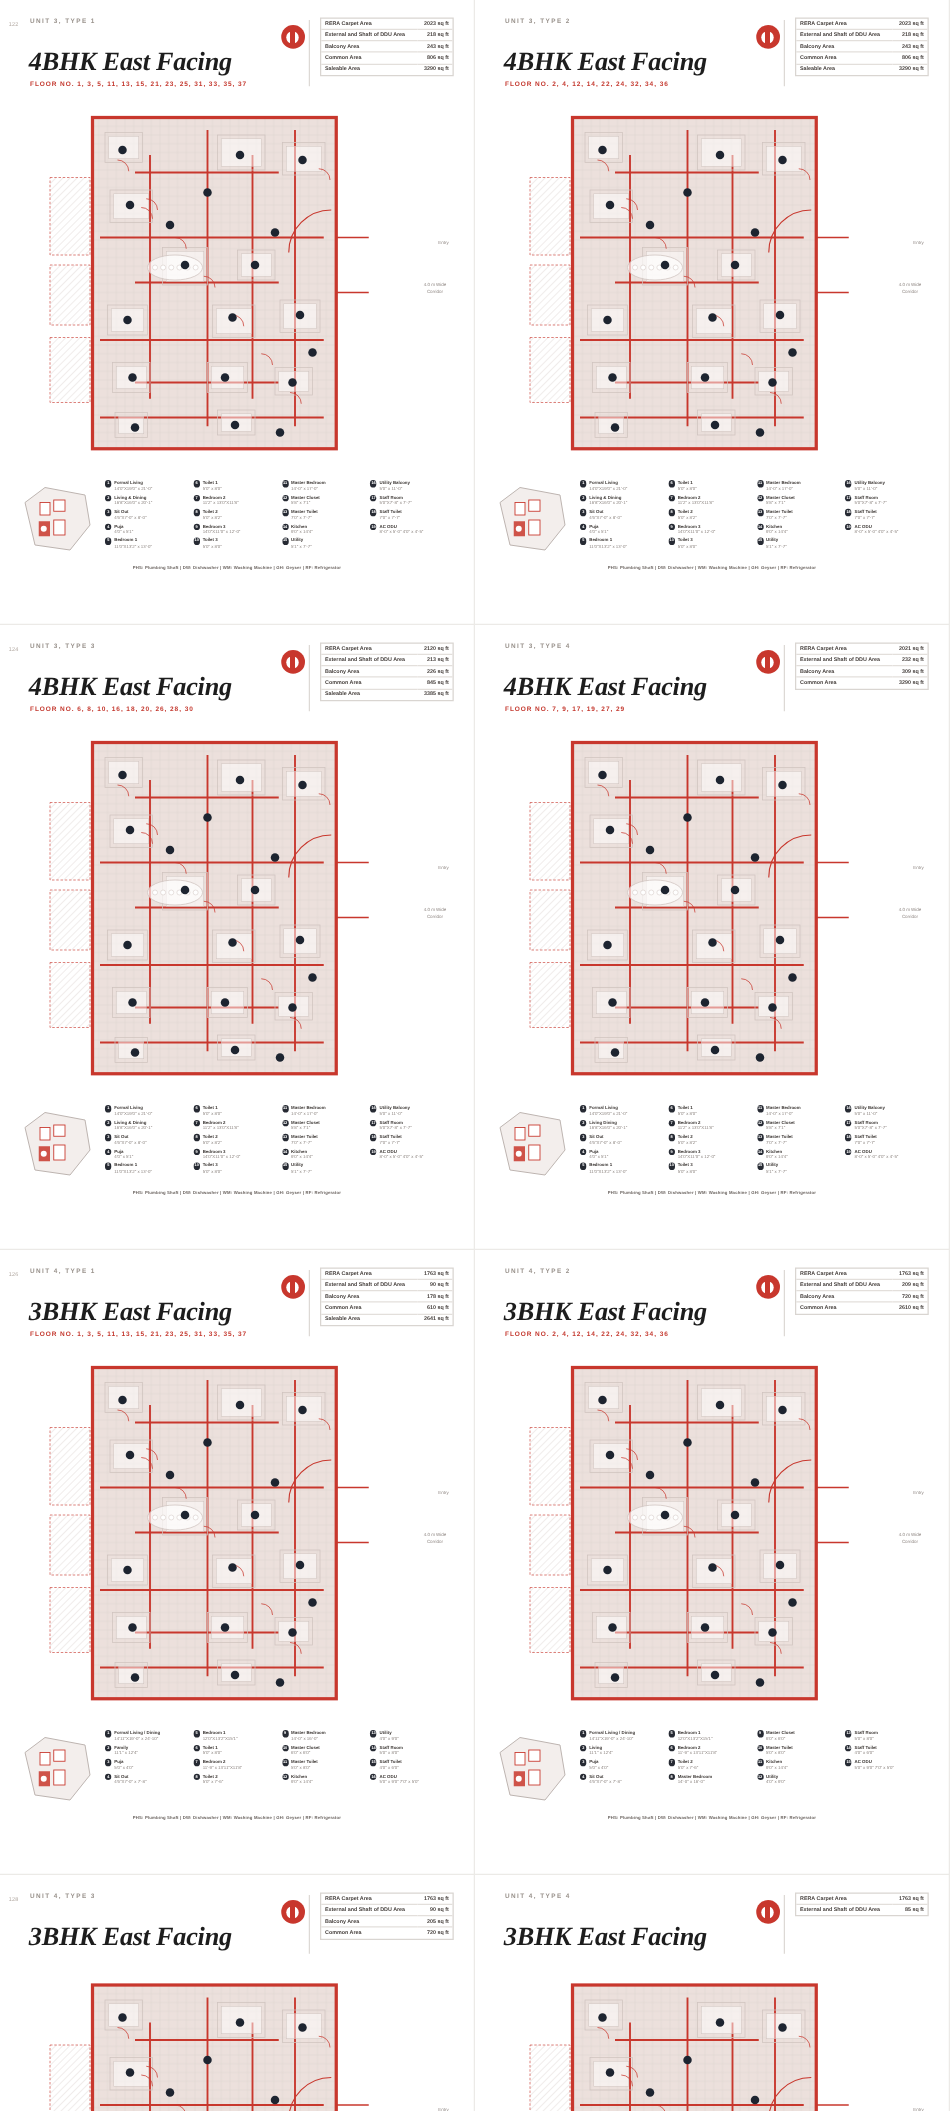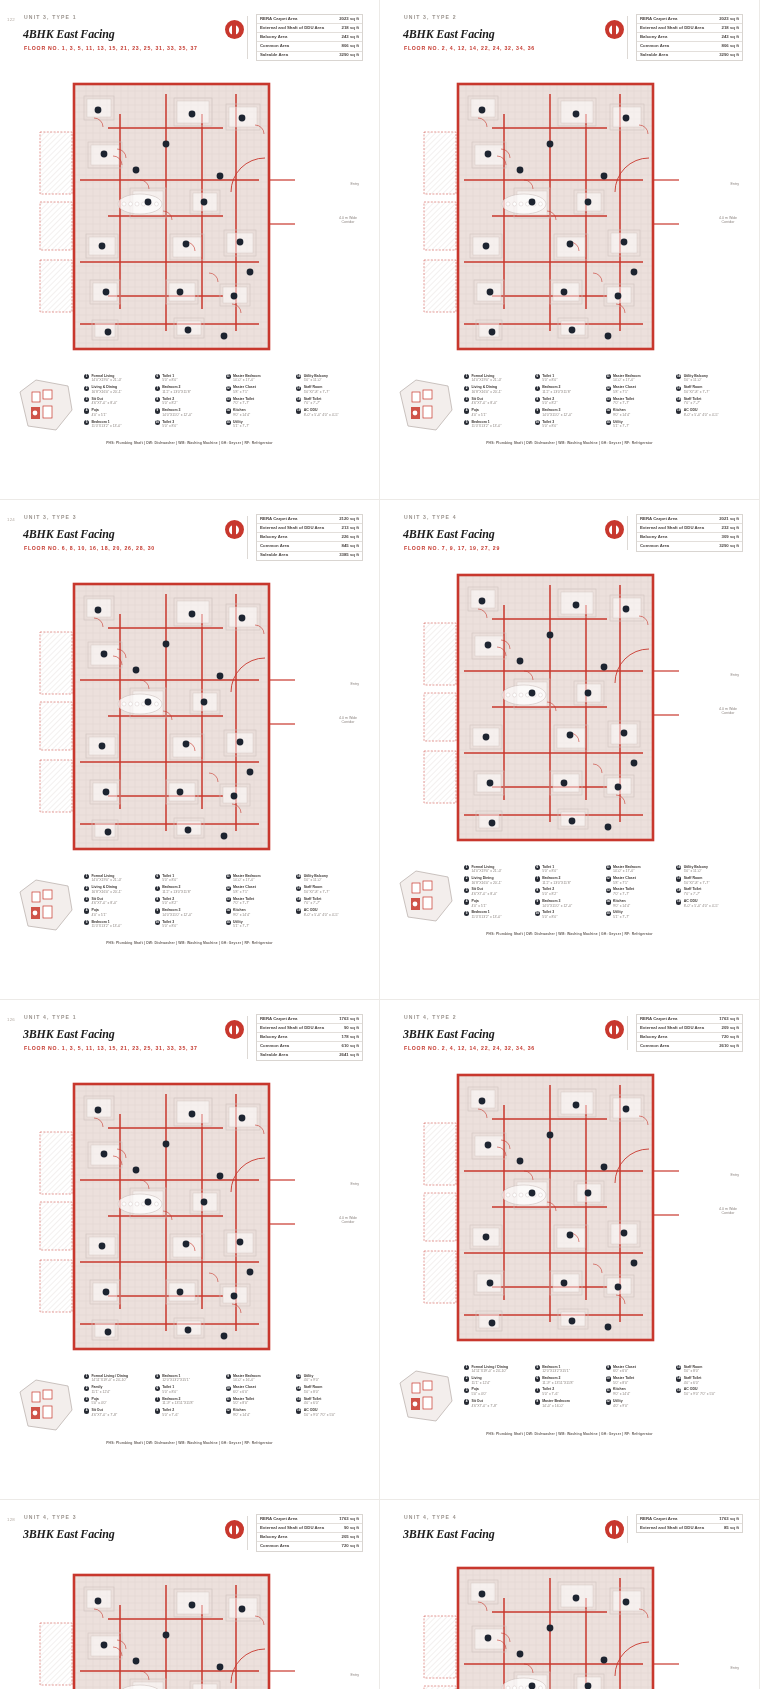--- a/index.html
+++ b/index.html
@@ -36,25 +36,25 @@
     font-size:4.4px; color:#b4aba4; letter-spacing:.2px;
   }
   .unit-type {
     font-size:5.1px; letter-spacing:1.15px; color:#9a938d; font-weight:700;
     text-transform:uppercase; margin-left:8px;
   }
   .title {
     font-family:"Liberation Serif", serif;
     font-style:italic;
     font-weight:700;
-    font-size:12px;
+    font-size:21px;
     color:#1d1d1d;
     letter-spacing:-.2px;
     margin-left:7px;
-    margin-top:8px;
+    margin-top:18px;
     line-height:1.1;
   }
   .floor-no {
     margin-left:8px;
     margin-top:4px;
     font-size:5.2px;
     letter-spacing:.75px;
     color:#c4392f;
     font-weight:700;
     text-transform:uppercase;

